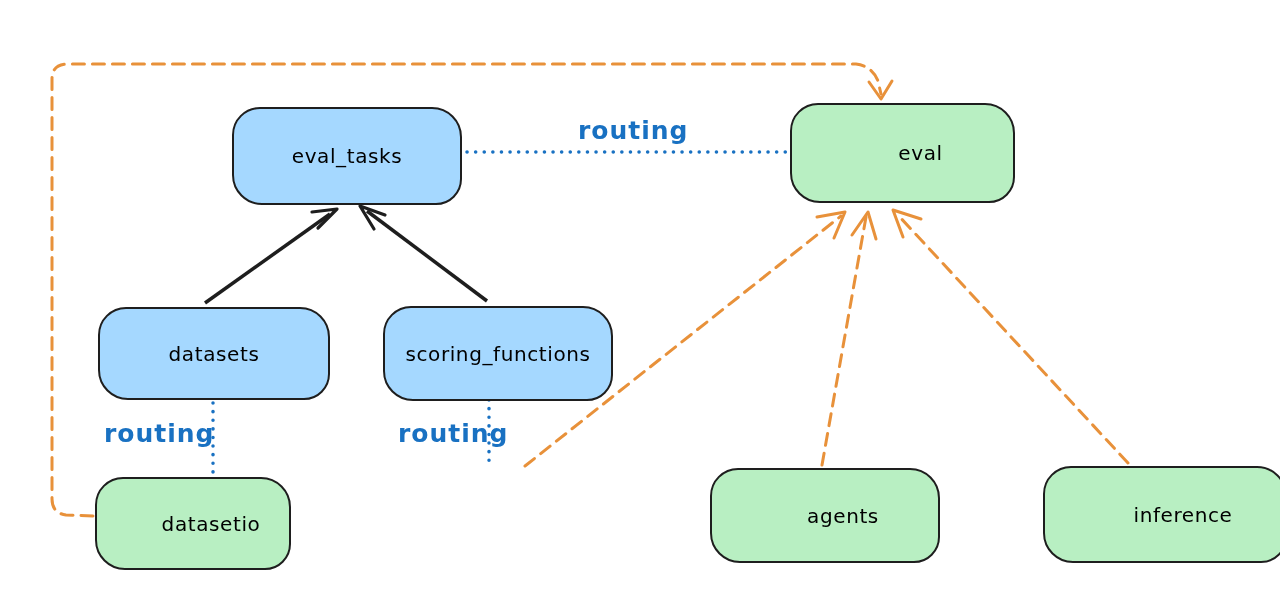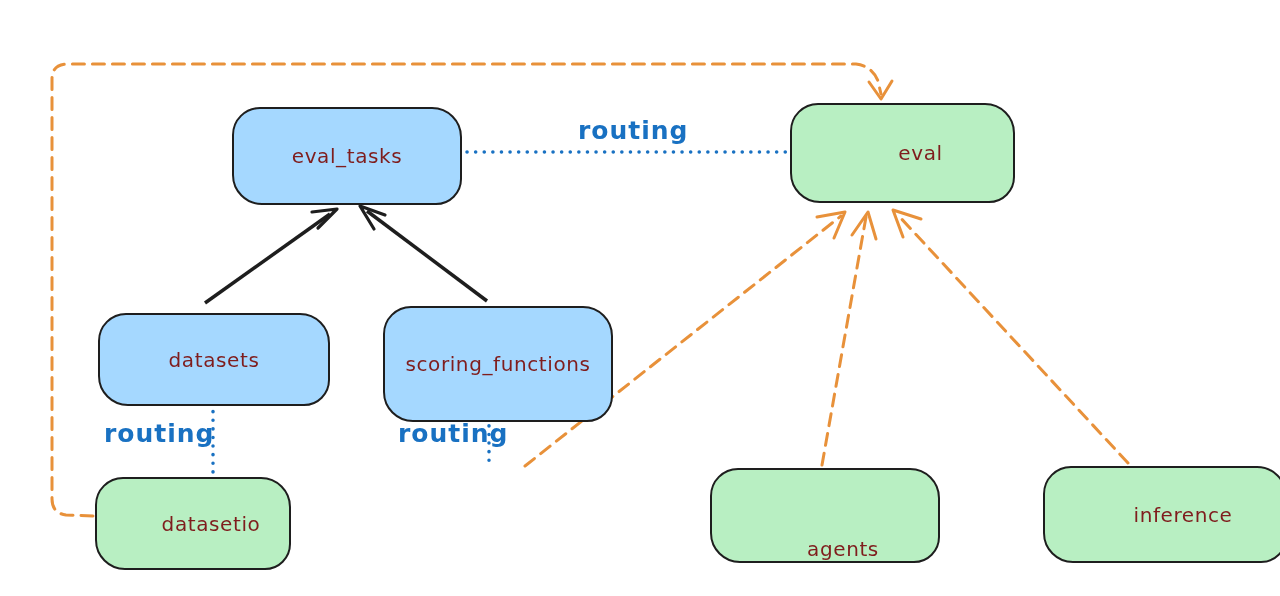--- a/index.html
+++ b/index.html
@@ -42,21 +42,21 @@
 
   .node {
     position: absolute;
     display: flex;
     align-items: center;
     justify-content: center;
     border: 2.6px solid var(--stroke, #1e1e1e);
     border-radius: 28px 30px 26px 30px;
     font-size: 20px;
     letter-spacing: 0.6px;
-    color: #7f1d1d;
+    color: #000000;
     text-align: center;
   }
   .node.api      { background: var(--api-fill, #a5d8ff); }
   .node.provider { background: var(--provider-fill, #b8efc2); padding-left: 36px; }
 
   .edge-label {
     position: absolute;
     color: var(--routing, #1971c2);
     font-size: 25px;
     font-weight: 600;
@@ -95,34 +95,34 @@
   </svg>
 
   <div class="node api" style="left:232px; top:107px; width:230px; height:98px;">
     <span>eval_tasks</span>
   </div>
 
   <div class="node provider" style="left:790px; top:103px; width:225px; height:100px;">
     <span>eval</span>
   </div>
 
-  <div class="node api" style="left:98px; top:307px; width:232px; height:93px;margin-top:6px;">
+  <div class="node api" style="left:98px; top:307px; width:232px; height:93px;">
     <span>datasets</span>
   </div>
 
-  <div class="node api" style="left:383px; top:306px; width:230px; height:116px;">
+  <div class="node api" style="left:383px; top:306px; width:230px; height:95px;">
     <span>scoring_functions</span>
   </div>
 
   <div class="node provider" style="left:95px; top:477px; width:196px; height:93px;">
     <span>datasetio</span>
   </div>
 
 
-  <div class="node provider" style="left:710px; top:468px; width:230px; height:95px;align-items:flex-end;">
+  <div class="node provider" style="left:710px; top:468px; width:230px; height:95px;">
     <span>agents</span>
   </div>
 
   <div class="node provider" style="left:1022px; top:466px; width:244px; height:97px;margin-left:21px;">
     <span>inference</span>
   </div>
 
   <div class="edge-label" style="left:578px; top:116px; width:88px;">routing</div>
 
   <div class="edge-label" style="left:104px; top:419px; width:90px;">routing</div>

